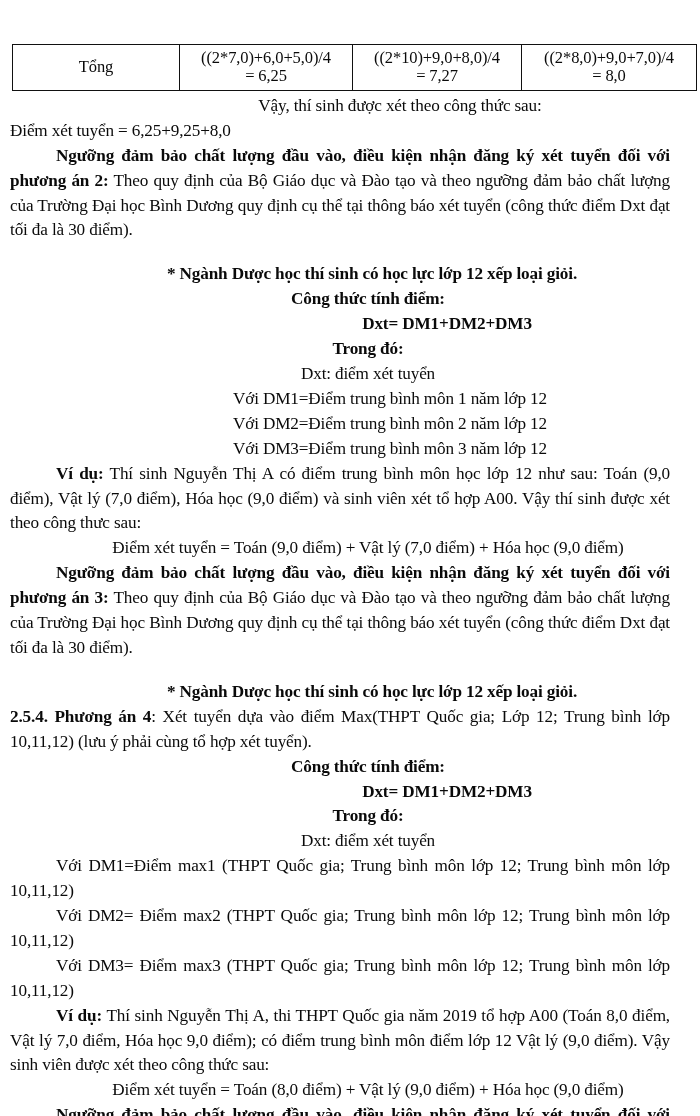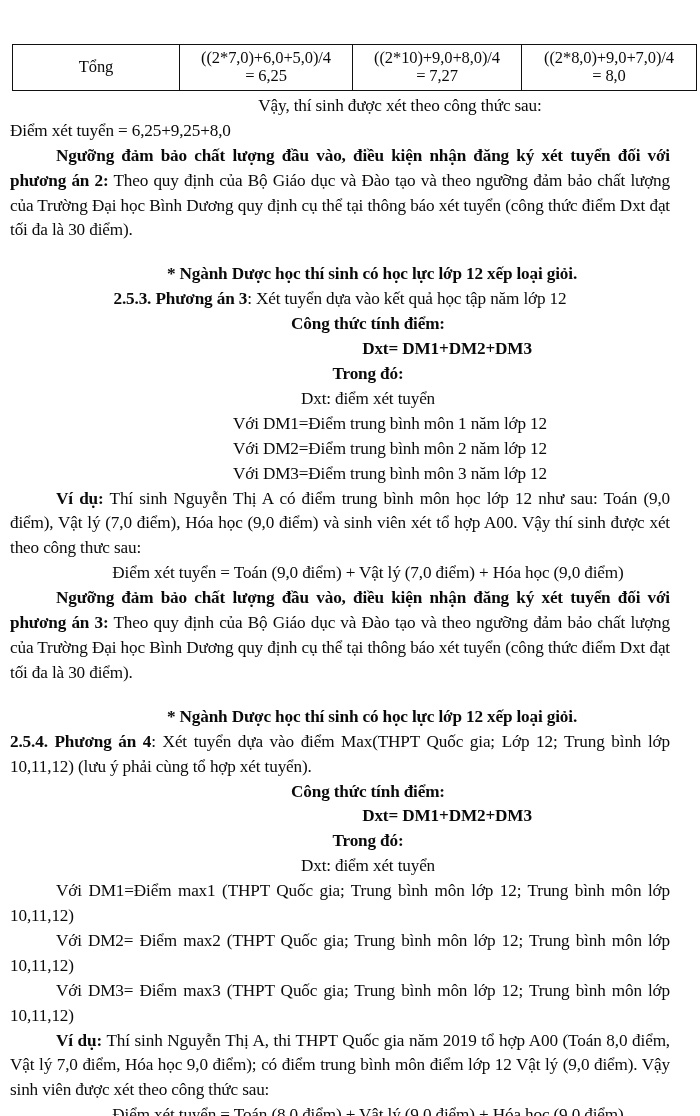--- a/index.html
+++ b/index.html
@@ -98,21 +98,20 @@
     </table>
 
     <p class="nojust indent-ex gap-top-1">Vậy, thí sinh được xét theo công thức sau:</p>
 
     <p class="center">Điểm xét tuyển = 6,25+9,25+8,0</p>
 
     <p class="indent-1"><b>Ngưỡng đảm bảo chất lượng đầu vào, điều kiện nhận đăng ký xét tuyển đối với phương án 2:</b><span> Theo quy định của Bộ Giáo dục và Đào tạo và theo ngưỡng đảm bảo chất lượng của Trường Đại học Bình Dương quy định cụ thể tại thông báo xét tuyển (công thức điểm Dxt  đạt tối đa là 30 điểm).</span></p>
 
     <p class="nojust indent-star"><b>* Ngành Dược học thí sinh có học lực lớp 12 xếp loại giỏi.</b></p>
 
-    <p class="nojust"><b>2.5.3. Phương án 3</b><span>: Xét tuyển dựa vào kết quả học tập năm lớp 12</span></p>
 
     <p class="nojust indent-sub"><b>Công thức tính điểm:</b></p>
 
     <p class="nojust indent-formula"><b>Dxt= DM1+DM2+DM3</b></p>
 
     <p class="nojust indent-sub"><b>Trong đó:</b></p>
 
     <p class="nojust indent-sub">Dxt: điểm xét tuyển</p>
 
     <p class="nojust indent-sub2">Với DM1=Điểm trung bình môn 1 năm lớp 12</p>

